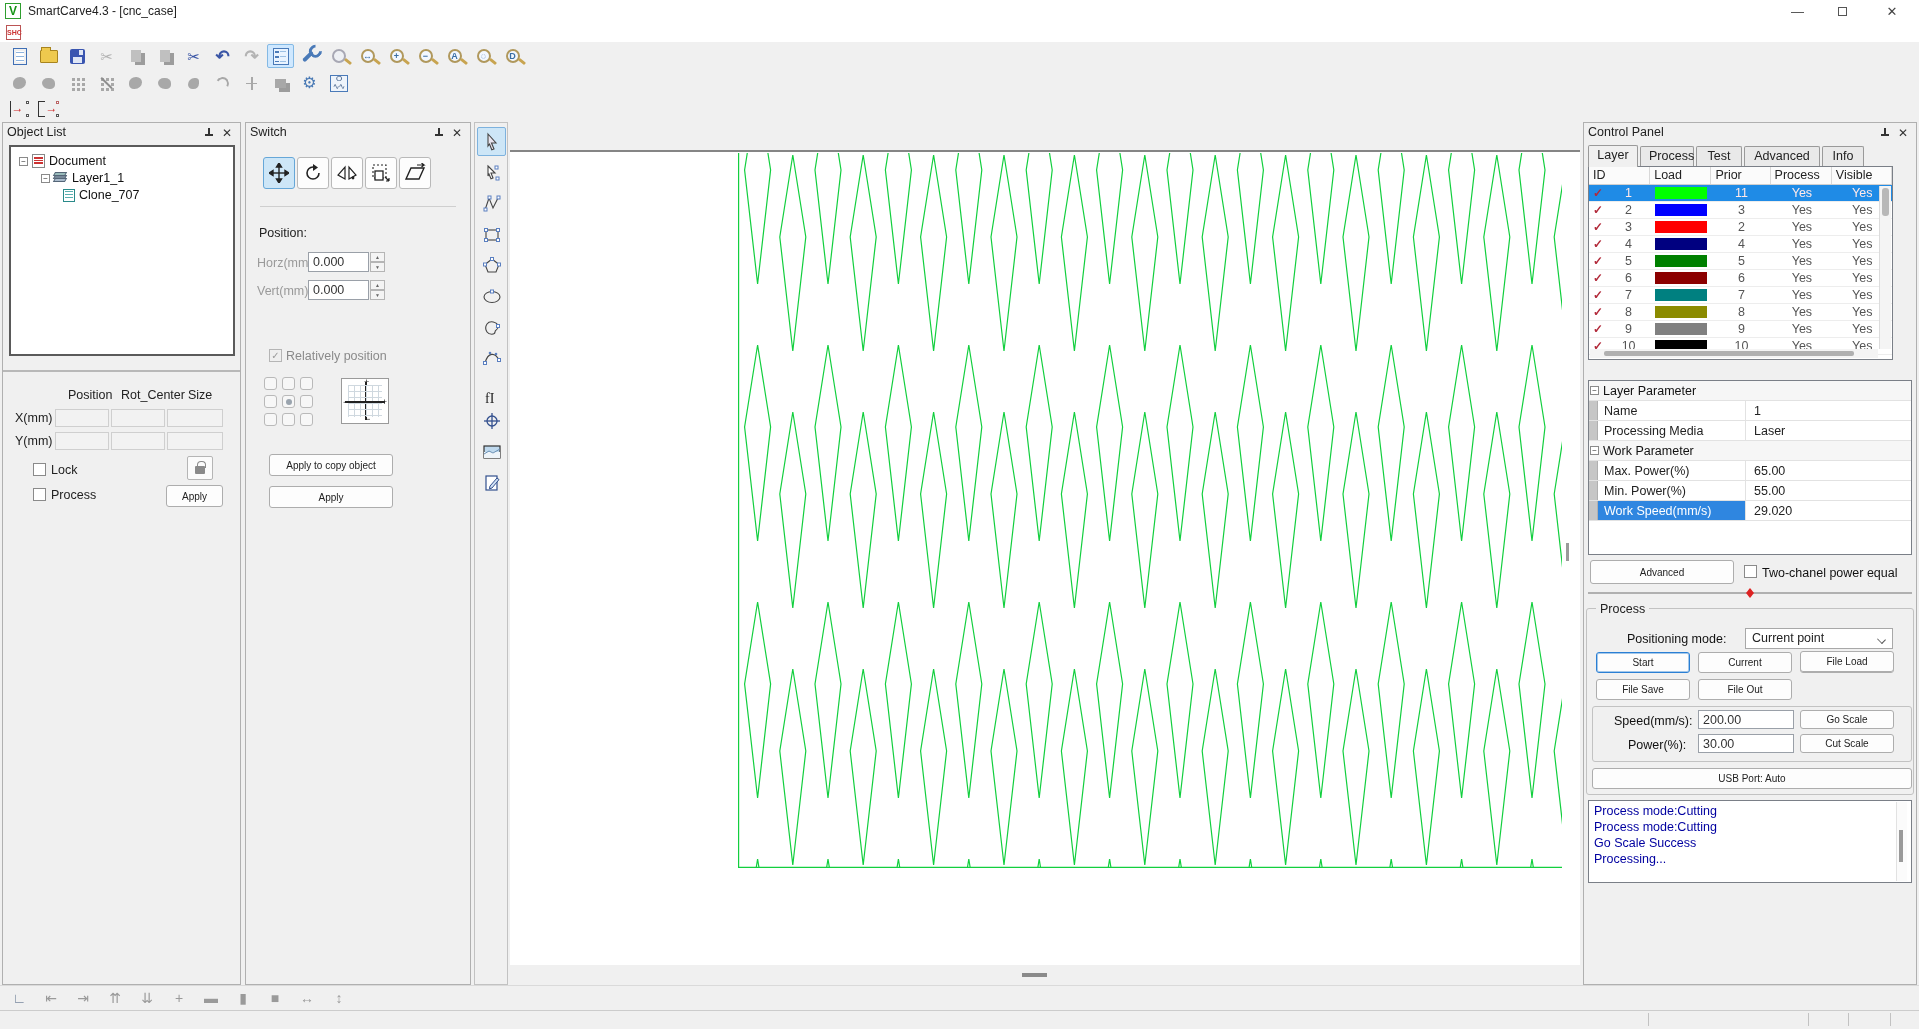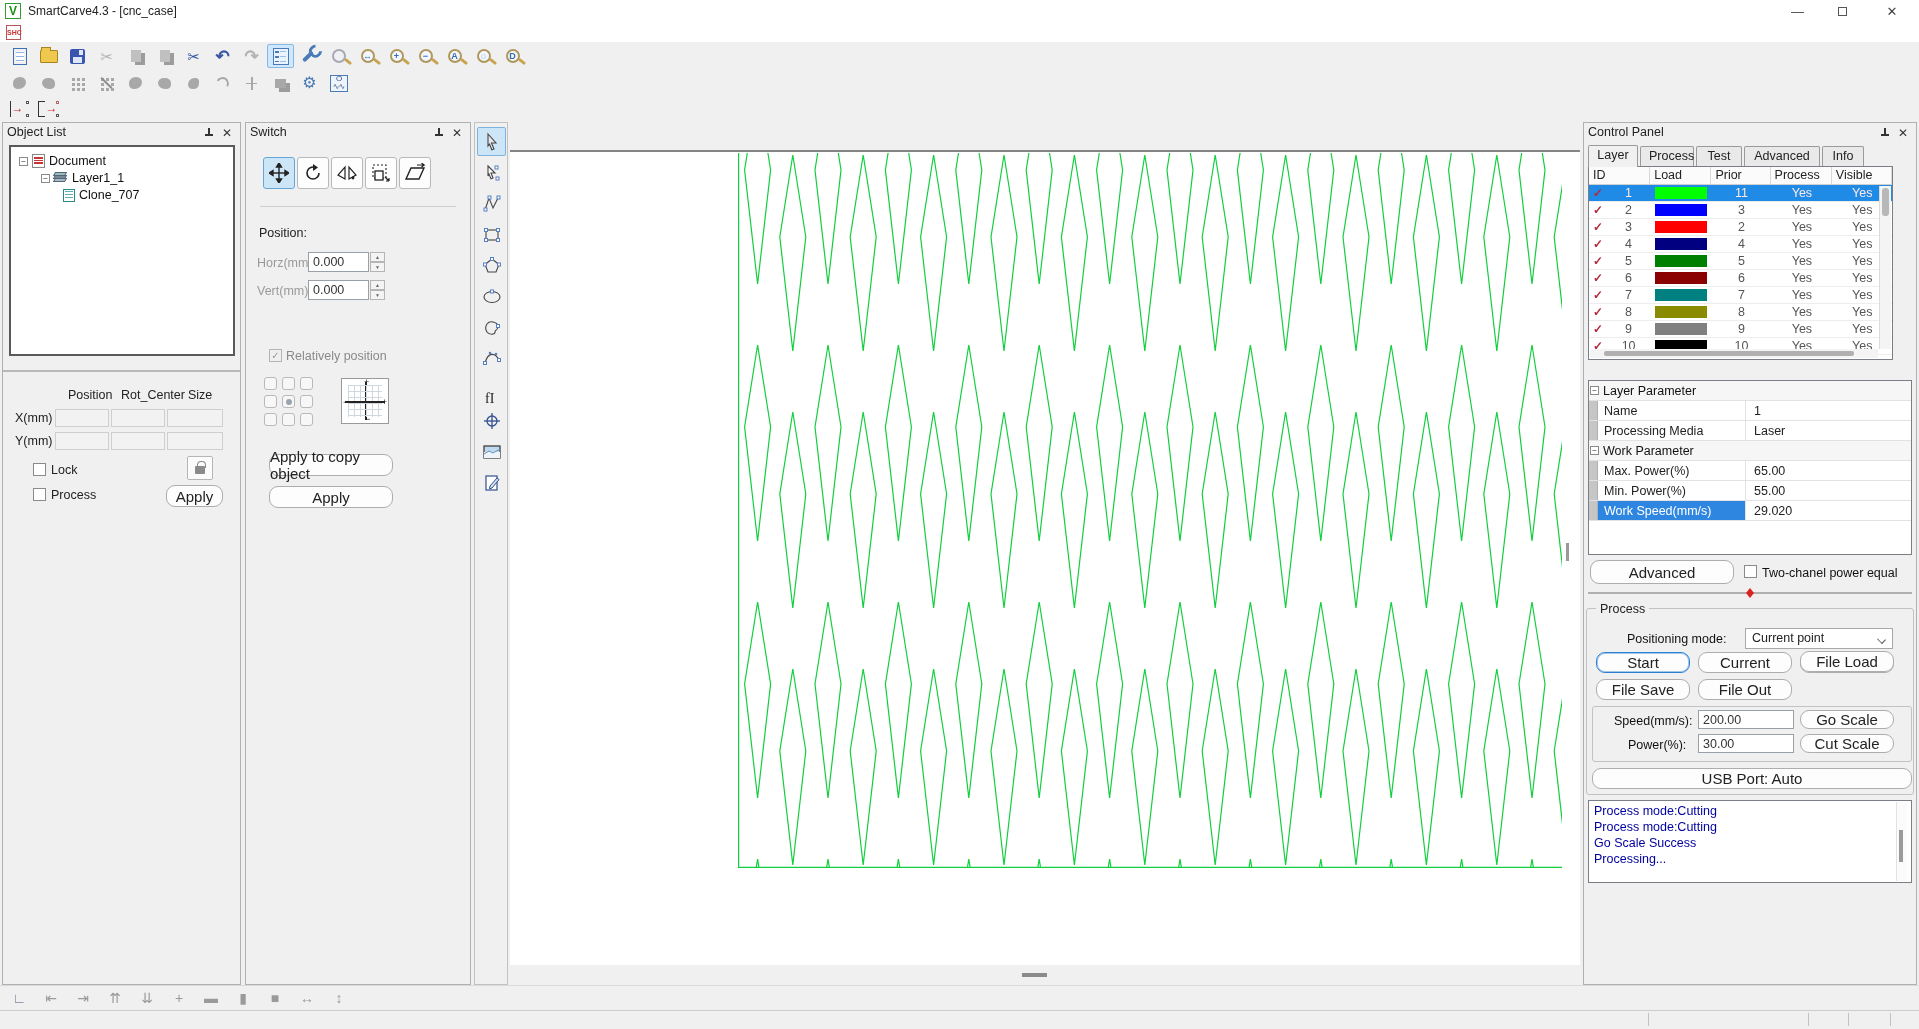--- a/index.html
+++ b/index.html
@@ -74,21 +74,21 @@
 .shcic b{height:1.5px;background:#c33}
 .layic{width:14px;height:12px;position:relative}
 .layic i{position:absolute;left:0;width:12px;height:4px;background:#8aa;transform:skewX(-30deg);border:1px solid #567}
 .layic i:nth-child(1){top:0;background:#9bb}.layic i:nth-child(2){top:3px;background:#789}.layic i:nth-child(3){top:6px;background:#abc}
 .clonic{width:12px;height:13px;border:1px solid #2a8a8a;background:linear-gradient(#fff,#fff),#fff;position:relative}
 .clonic::before{content:"";position:absolute;inset:1px;background:repeating-linear-gradient(to bottom,#5ab0b0 0 1px,#fff 1px 3px),repeating-linear-gradient(to right,#5ab0b0 0 1px,#fff 1px 3px)}
 .hdrtxt{font-size:12.5px;color:#222}
 .cellbox{position:absolute;height:18px;background:#f2f2f2;border:1px solid #cfcfcf}
 .chk{position:absolute;width:13px;height:13px;background:#fff;border:1px solid #8a8a8a}
 .chk.dis{background:#efefef;border-color:#b5b5b5;color:#9a9a9a;font-size:10px;line-height:11px;text-align:center}
-.btn{position:absolute;background:#fdfdfd;border:1px solid #adadad;border-radius:9px;font-size:15px;color:#222;display:flex;align-items:center;justify-content:center}
+.btn{position:absolute;background:#fdfdfd;border:1px solid #adadad;border-radius:3px;font-size:10px;color:#222;display:flex;align-items:center;justify-content:center}
 .btn.focus{border-color:#2a7fd4;box-shadow:inset 0 0 0 1px #a4c8ea}
 .lockbtn{position:absolute;width:26px;height:24px;background:#fbfbfb;border:1px solid #b5b5b5;border-radius:2px;display:flex;align-items:center;justify-content:center}
 .lockic{width:10px;height:8px;background:#8a8a8a;border-radius:1px;position:relative;margin-top:4px}
 .lockic::before{content:"";position:absolute;left:1.5px;top:-5px;width:7px;height:6px;border:1.5px solid #8a8a8a;border-bottom:none;border-radius:4px 4px 0 0}
 
 .xfbtn{position:absolute;width:32px;height:32px;background:#fdfdfd;border:1px solid #b9b9b9;border-radius:3px;display:flex;align-items:center;justify-content:center}
 .xfbtn.sel{background:#cde6f7;border-color:#66a7d8}
 .spin{position:absolute;width:15px;height:20px;display:flex;flex-direction:column}
 .spin span{flex:1;border:1px solid #b5b5b5;background:#f4f4f4;font-size:5px;line-height:8px;text-align:center;color:#666}
 .field{position:absolute;height:20px;background:#fff;border:1px solid #9aa0a8;font-size:12.5px;padding:2px 4px;color:#333}

